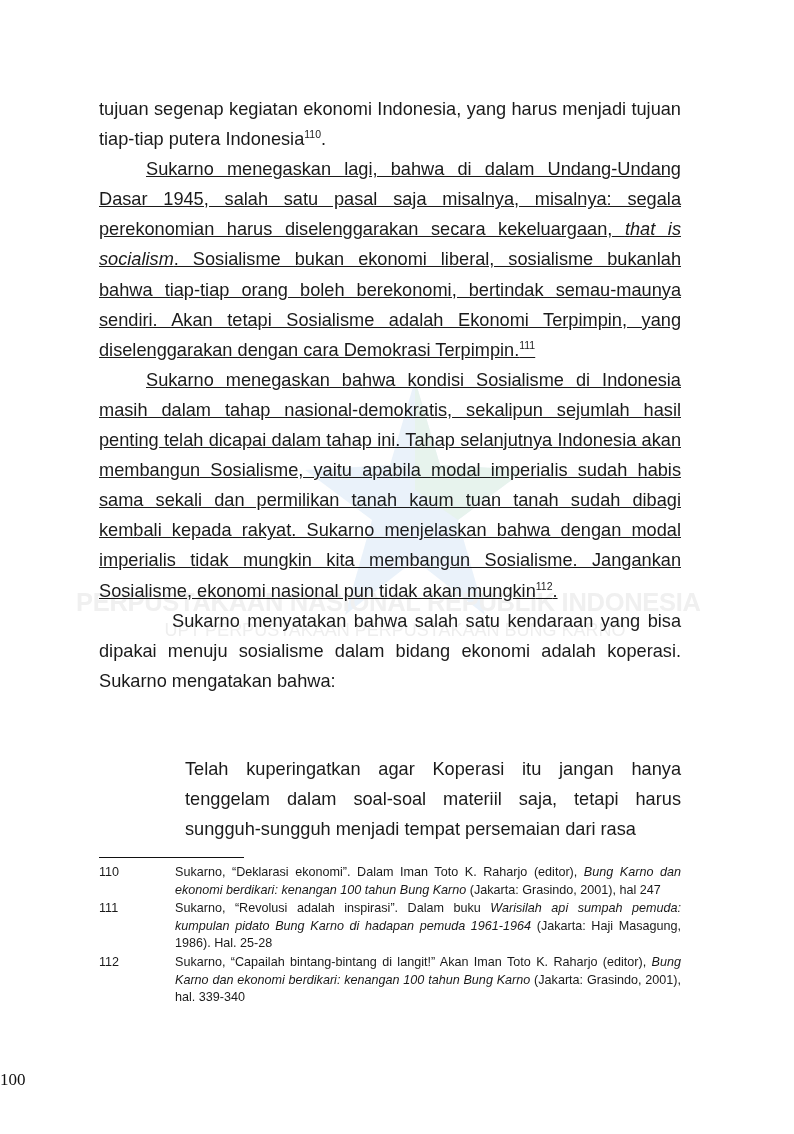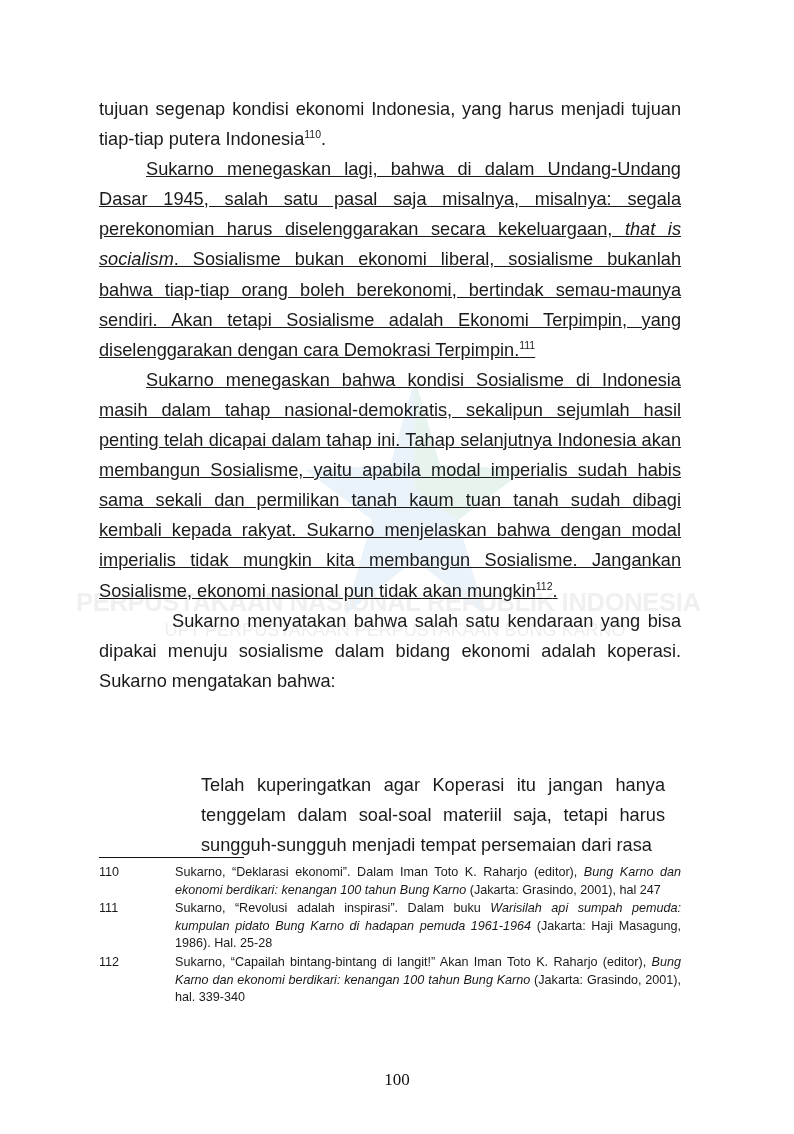--- a/index.html
+++ b/index.html
@@ -76,21 +76,21 @@
     .quote {
       position: absolute;
       left: 185px;
       top: 754px;
       width: 496px;
       font-size: 18.2px;
       line-height: 30.1px;
       text-align: justify;
       z-index: 1;
     }
-    .quote p { margin: 16px; }
+    .quote p { margin: 0; }
     .fn-rule {
       position: absolute;
       left: 99px;
       top: 857px;
       width: 145px;
       height: 0;
       border-top: 1.6px solid #111;
     }
     .footnotes {
       position: absolute;
@@ -112,42 +112,41 @@
     .fn-text {
       flex: 1;
       text-align: justify;
       margin-left: 36px;
     }
     .page-number {
       position: absolute;
       left: 0;
       width: 794px;
       top: 1070px;
-      text-align: center;
       font-family: "Liberation Serif", "DejaVu Serif", serif;
       font-size: 17px;
       color: #111;
     }
     em { font-style: italic; }
   </style>
 </head>
 <body>
 
 <div class="page">
 
   <svg class="watermark-logo" viewBox="0 0 230 260">
     <polygon points="115,10 140,95 225,100 158,150 185,245 115,190 45,245 72,150 5,100 90,95" fill="#e3eef8" opacity="0.75"></polygon>
     <polygon points="115,10 140,95 225,100 158,150 115,120" fill="#e6f2ea" opacity="0.8"></polygon>
   </svg>
   <div class="watermark-title">PERPUSTAKAAN NASIONAL REPUBLIK INDONESIA</div>
   <div class="watermark-sub">UPT PERPUSTAKAAN PERPUSTAKAAN BUNG KARNO</div>
 
   <div class="body-text">
     <p>
-      <span>tujuan segenap kondisi ekonomi Indonesia, yang harus menjadi tujuan tiap-tiap putera Indonesia</span><sup>110</sup><span>.</span>
+      <span>tujuan segenap kegiatan ekonomi Indonesia, yang harus menjadi tujuan tiap-tiap putera Indonesia</span><sup>110</sup><span>.</span>
     </p>
     <p class="indent">
       <span>Sukarno menegaskan lagi, bahwa di dalam Undang-Undang Dasar 1945, salah satu pasal saja misalnya, misalnya: segala perekonomian harus diselenggarakan secara kekeluargaan, </span><em>that is socialism</em><span>. Sosialisme bukan ekonomi liberal, sosialisme bukanlah bahwa tiap-tiap orang boleh berekonomi, bertindak semau-maunya sendiri. Akan tetapi Sosialisme adalah Ekonomi Terpimpin, yang diselenggarakan dengan cara Demokrasi Terpimpin.</span><sup>111</sup>
     </p>
     <p class="indent">
       <span>Sukarno menegaskan bahwa kondisi Sosialisme di Indonesia masih dalam tahap nasional-demokratis, sekalipun sejumlah hasil penting telah dicapai dalam tahap ini. Tahap selanjutnya Indonesia akan membangun Sosialisme, yaitu apabila modal imperialis sudah habis sama sekali dan permilikan tanah kaum tuan tanah sudah dibagi kembali kepada rakyat. Sukarno menjelaskan bahwa dengan modal imperialis tidak mungkin kita membangun Sosialisme. Jangankan Sosialisme, ekonomi nasional pun tidak akan mungkin</span><sup>112</sup><span>.</span>
     </p>
     <p class="indent2">
       <span>Sukarno menyatakan bahwa salah satu kendaraan yang bisa dipakai menuju sosialisme dalam bidang ekonomi adalah koperasi. Sukarno mengatakan bahwa:</span>
     </p>

